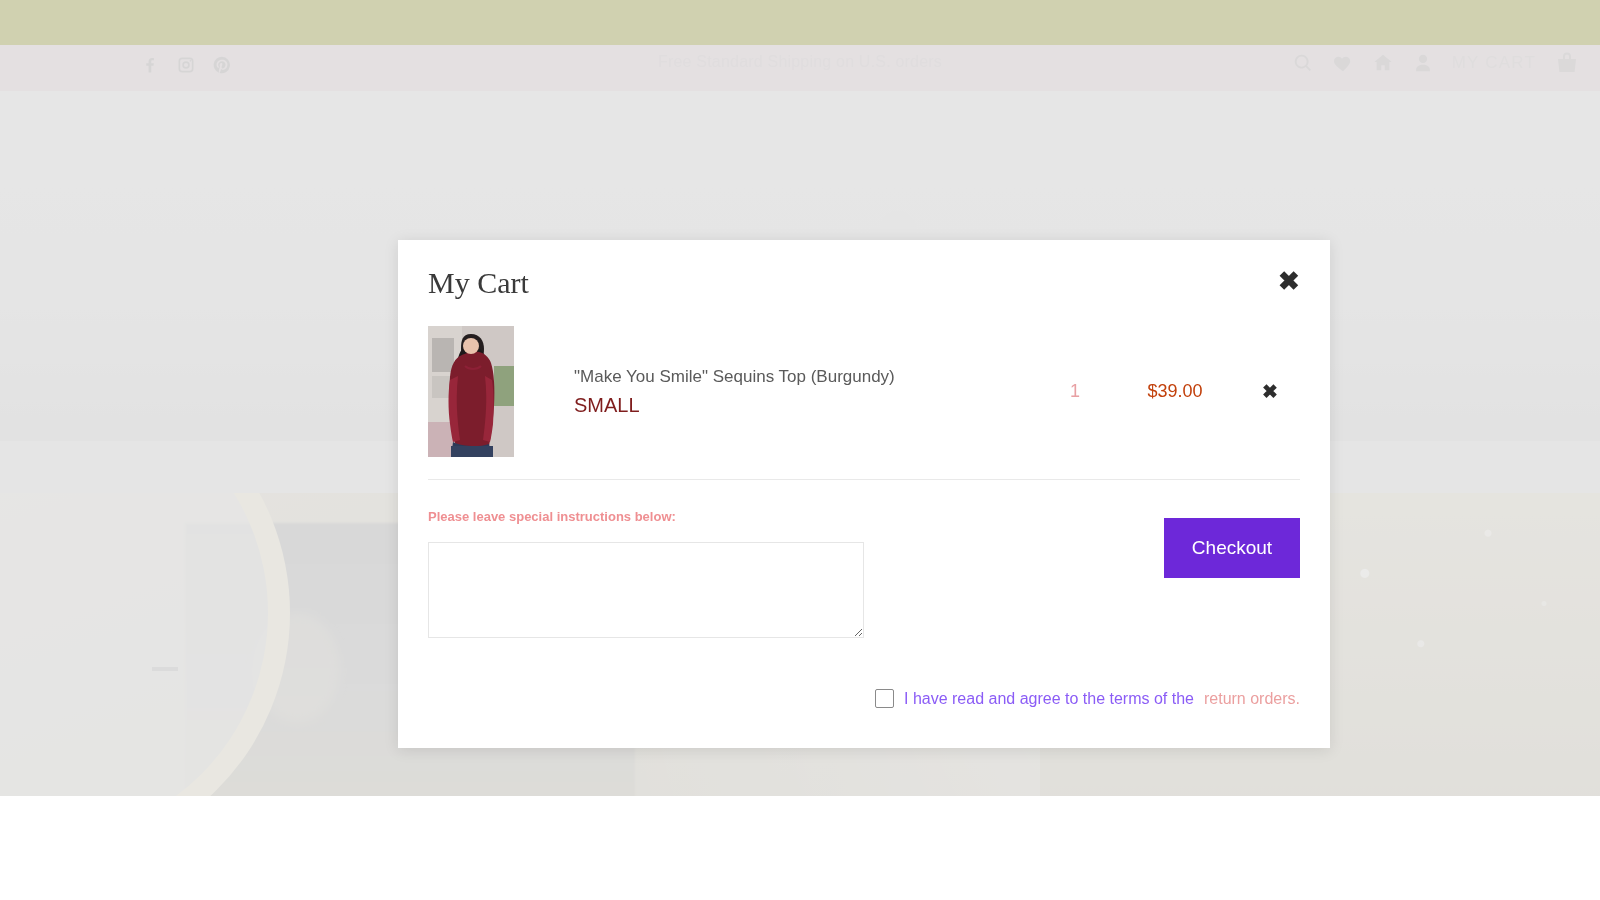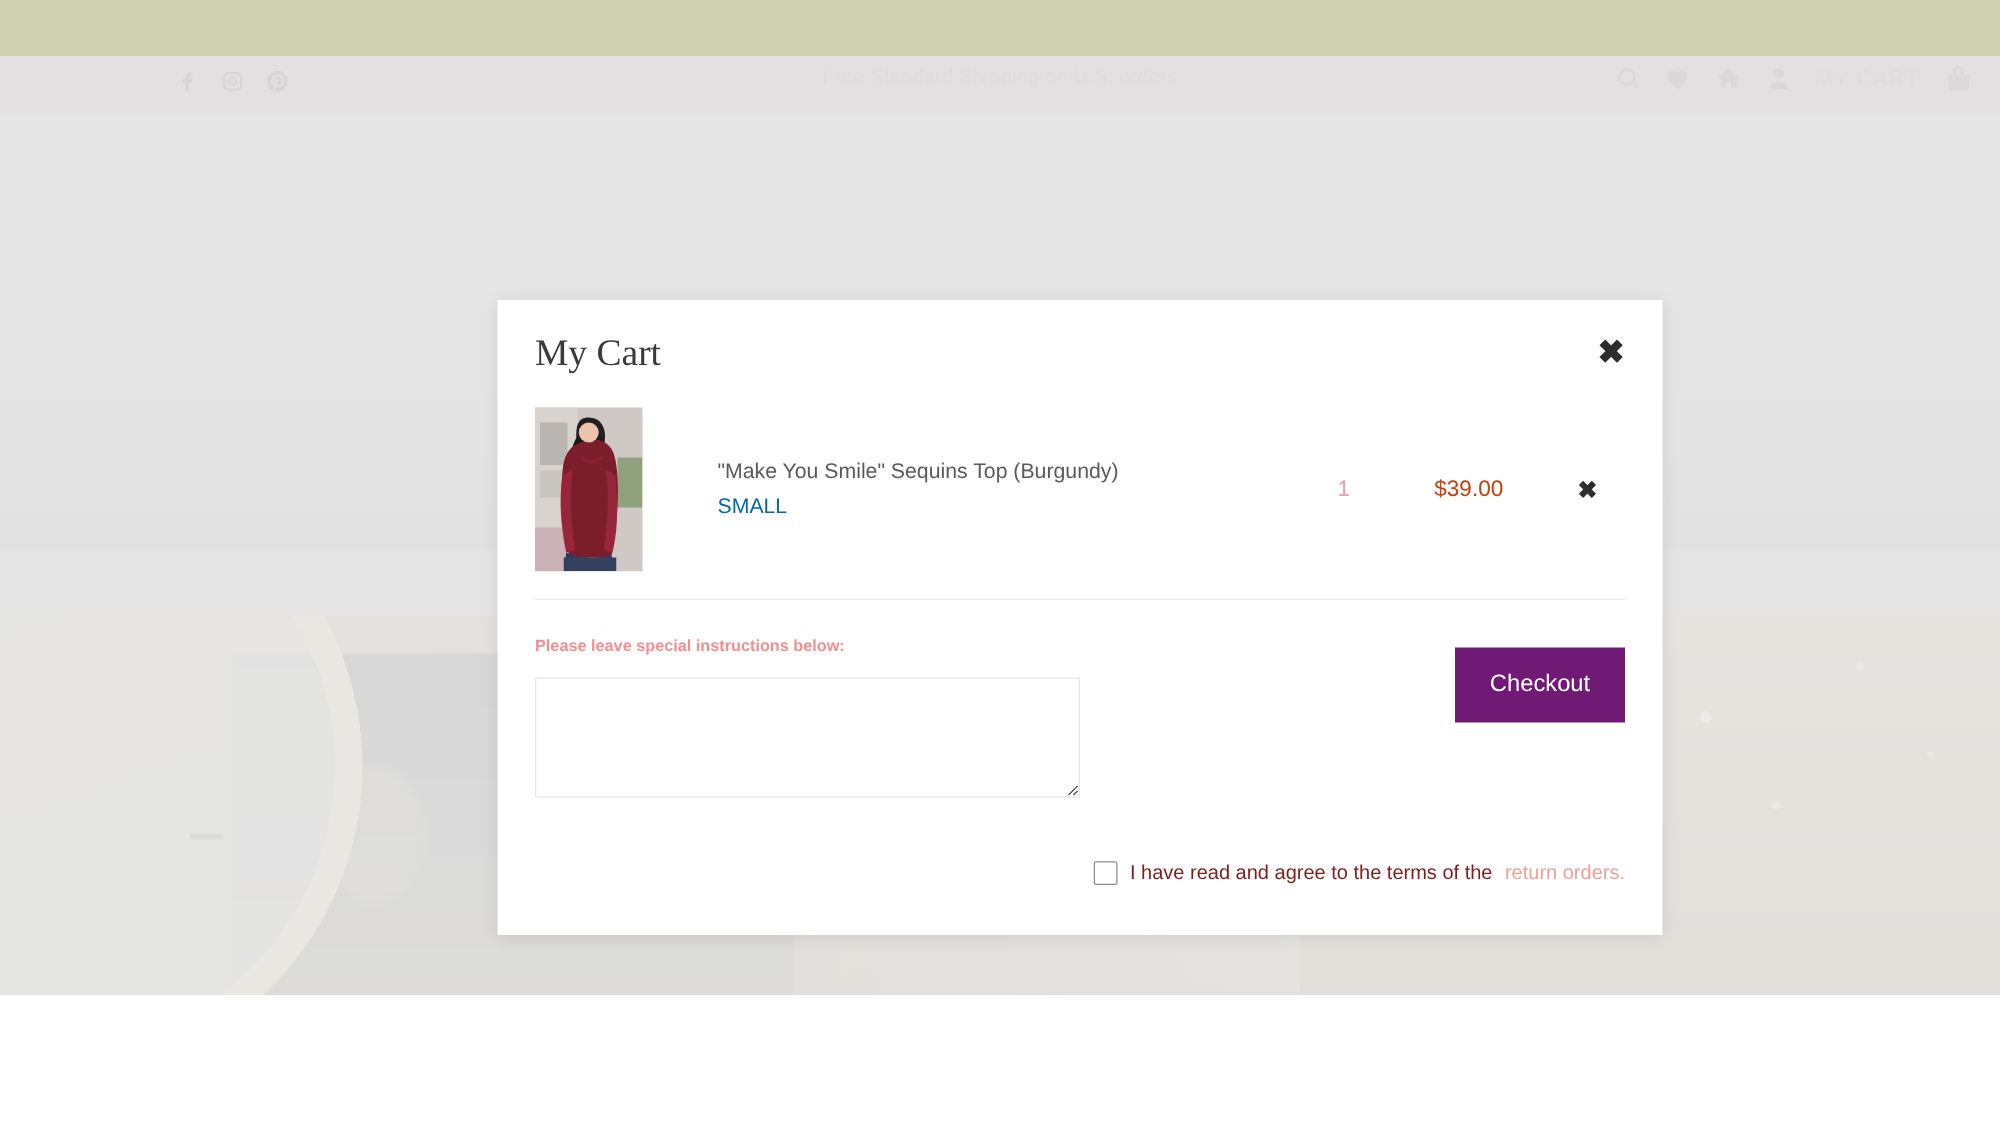--- a/index.html
+++ b/index.html
@@ -295,22 +295,22 @@
   .item-info {
     flex: 1 1 auto;
     padding-left: 60px;
   }
   .item-title {
     font-size: 17px;
     color: #5a5a5a;
     line-height: 26px;
   }
   .item-variant {
-    font-size: 17px;
-    color: #0369a1;
+    font-size: 20px;
+    color: #7f1d1d;
     line-height: 28px;
     margin-top: 1px;
   }
   .item-qty {
     flex: 0 0 70px;
     text-align: center;
     font-size: 18px;
     color: #e8a0a3;
   }
   .item-price {
@@ -367,21 +367,21 @@
   }
   .subtotal {
     font-size: 20px;
     color: #eb9f9f;
     margin-right: 26px;
     line-height: 58px;
   }
   .checkout-btn {
     width: 136px;
     height: 60px;
-    background: #701a75;
+    background: #6d28d9;
     color: #ffffff;
     border: none;
     font-size: 19px;
     font-family: "Liberation Sans", sans-serif;
     cursor: pointer;
   }
 
   .terms-row {
     position: absolute;
     right: 30px;
@@ -395,21 +395,21 @@
     border: 1px solid #8a8a8a;
     background: #fff;
     cursor: pointer;
     appearance: none;
     -webkit-appearance: none;
     margin: 0;
     border-radius: 2px;
   }
   .terms-text {
     font-size: 16px;
-    color: #7f1d1d;
+    color: #8b5cf6;
   }
   .terms-link {
     font-size: 16px;
     color: #eb9f9f;
     text-decoration: none;
     cursor: pointer;
   }
 </style>
 </head>
 <body>

